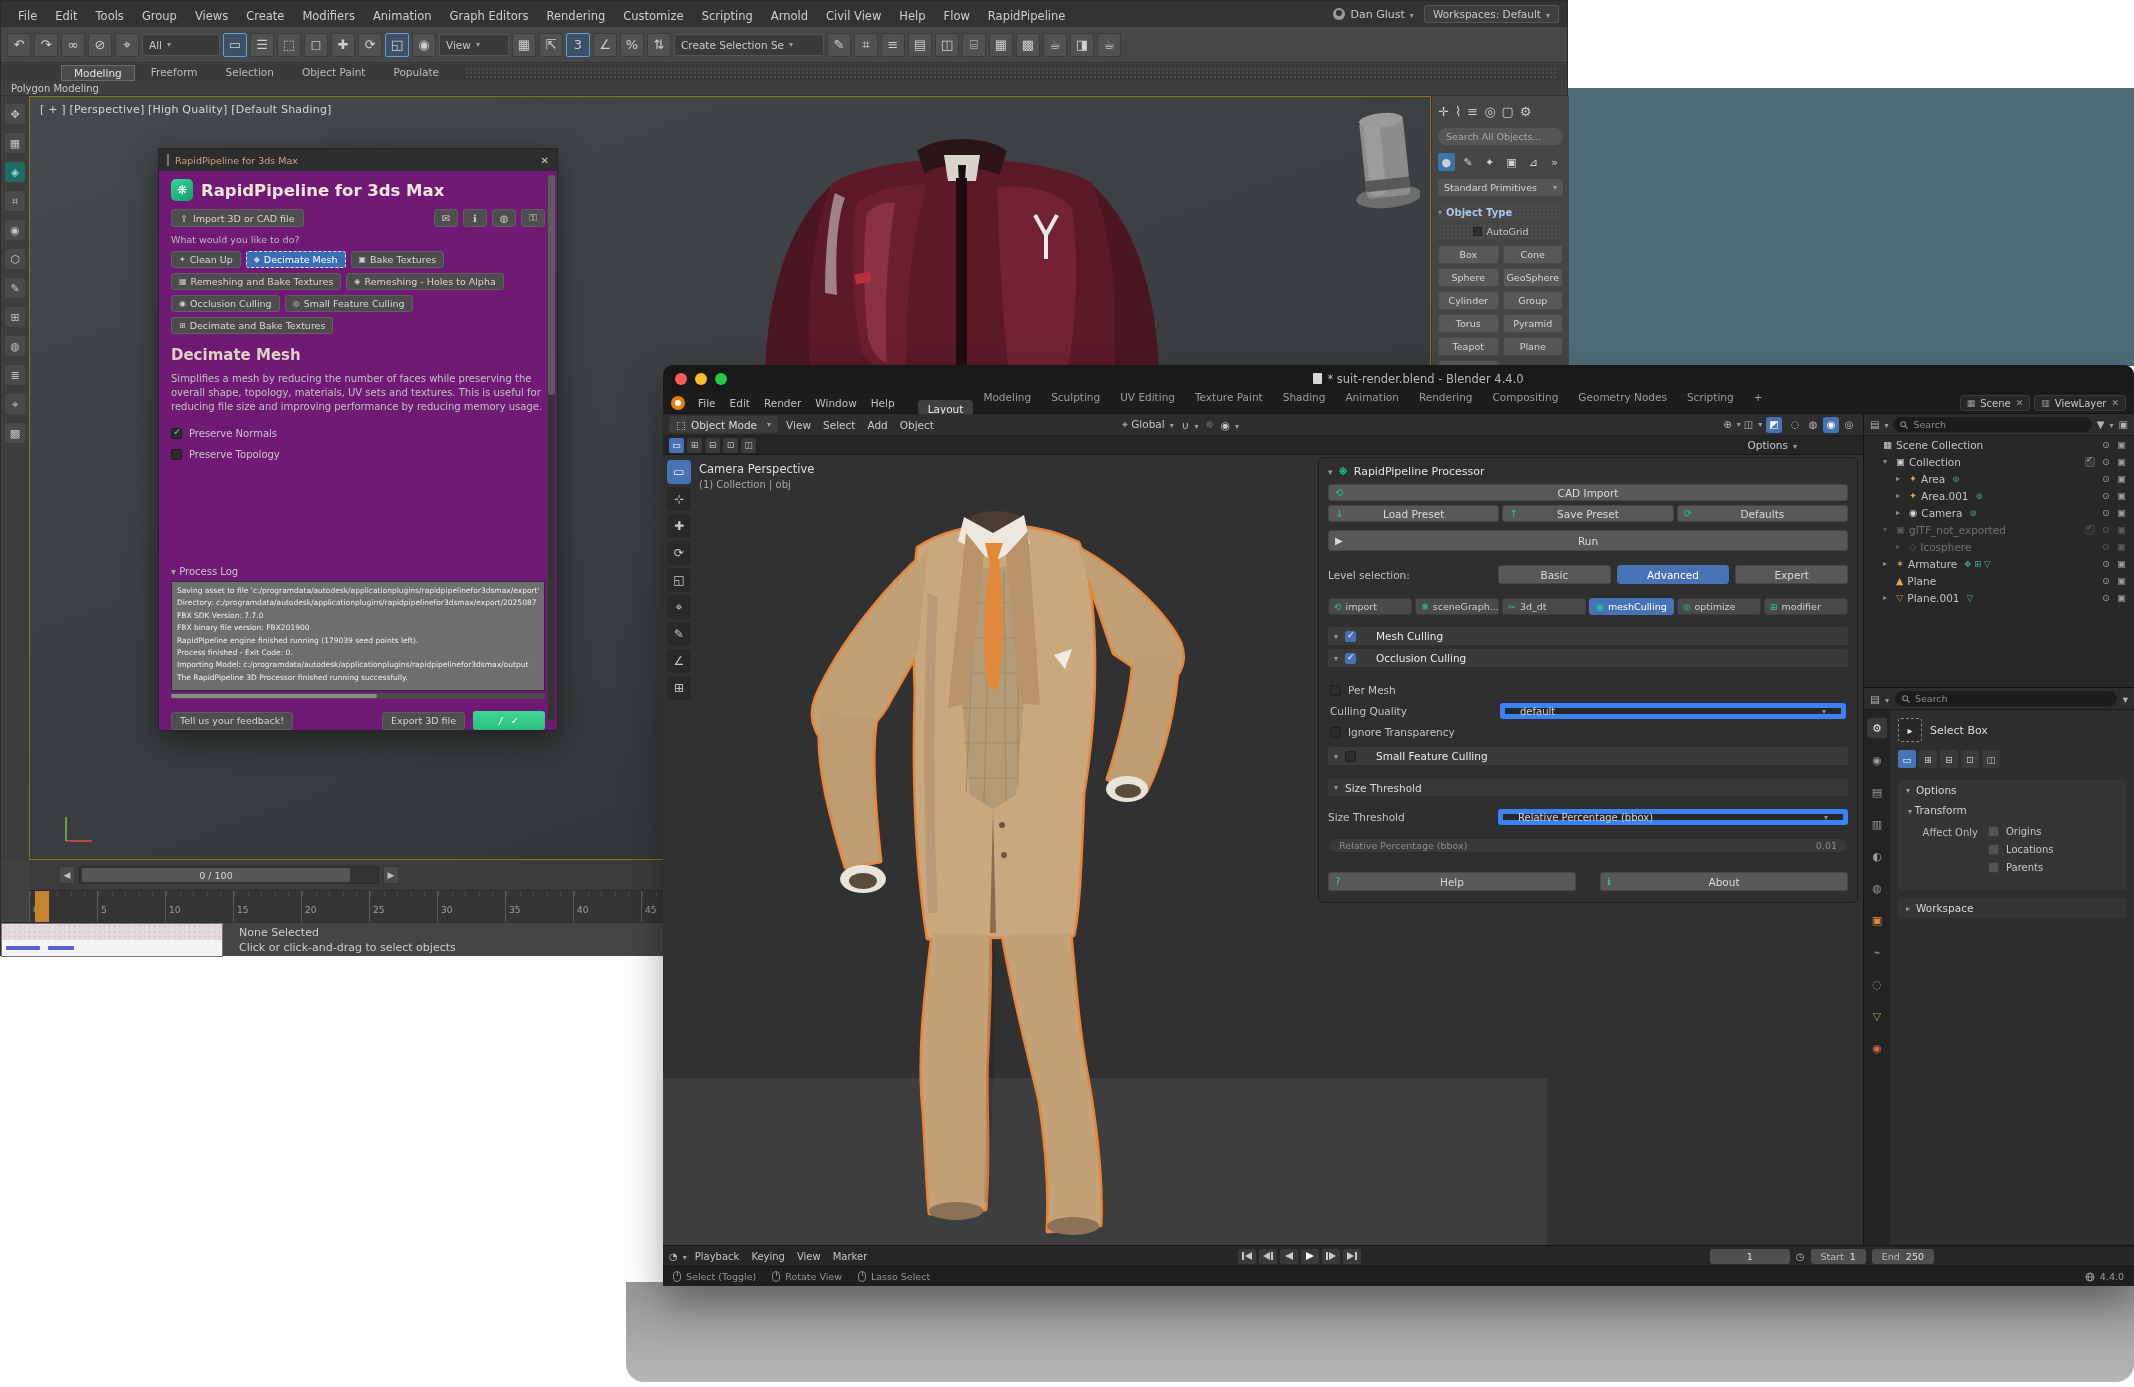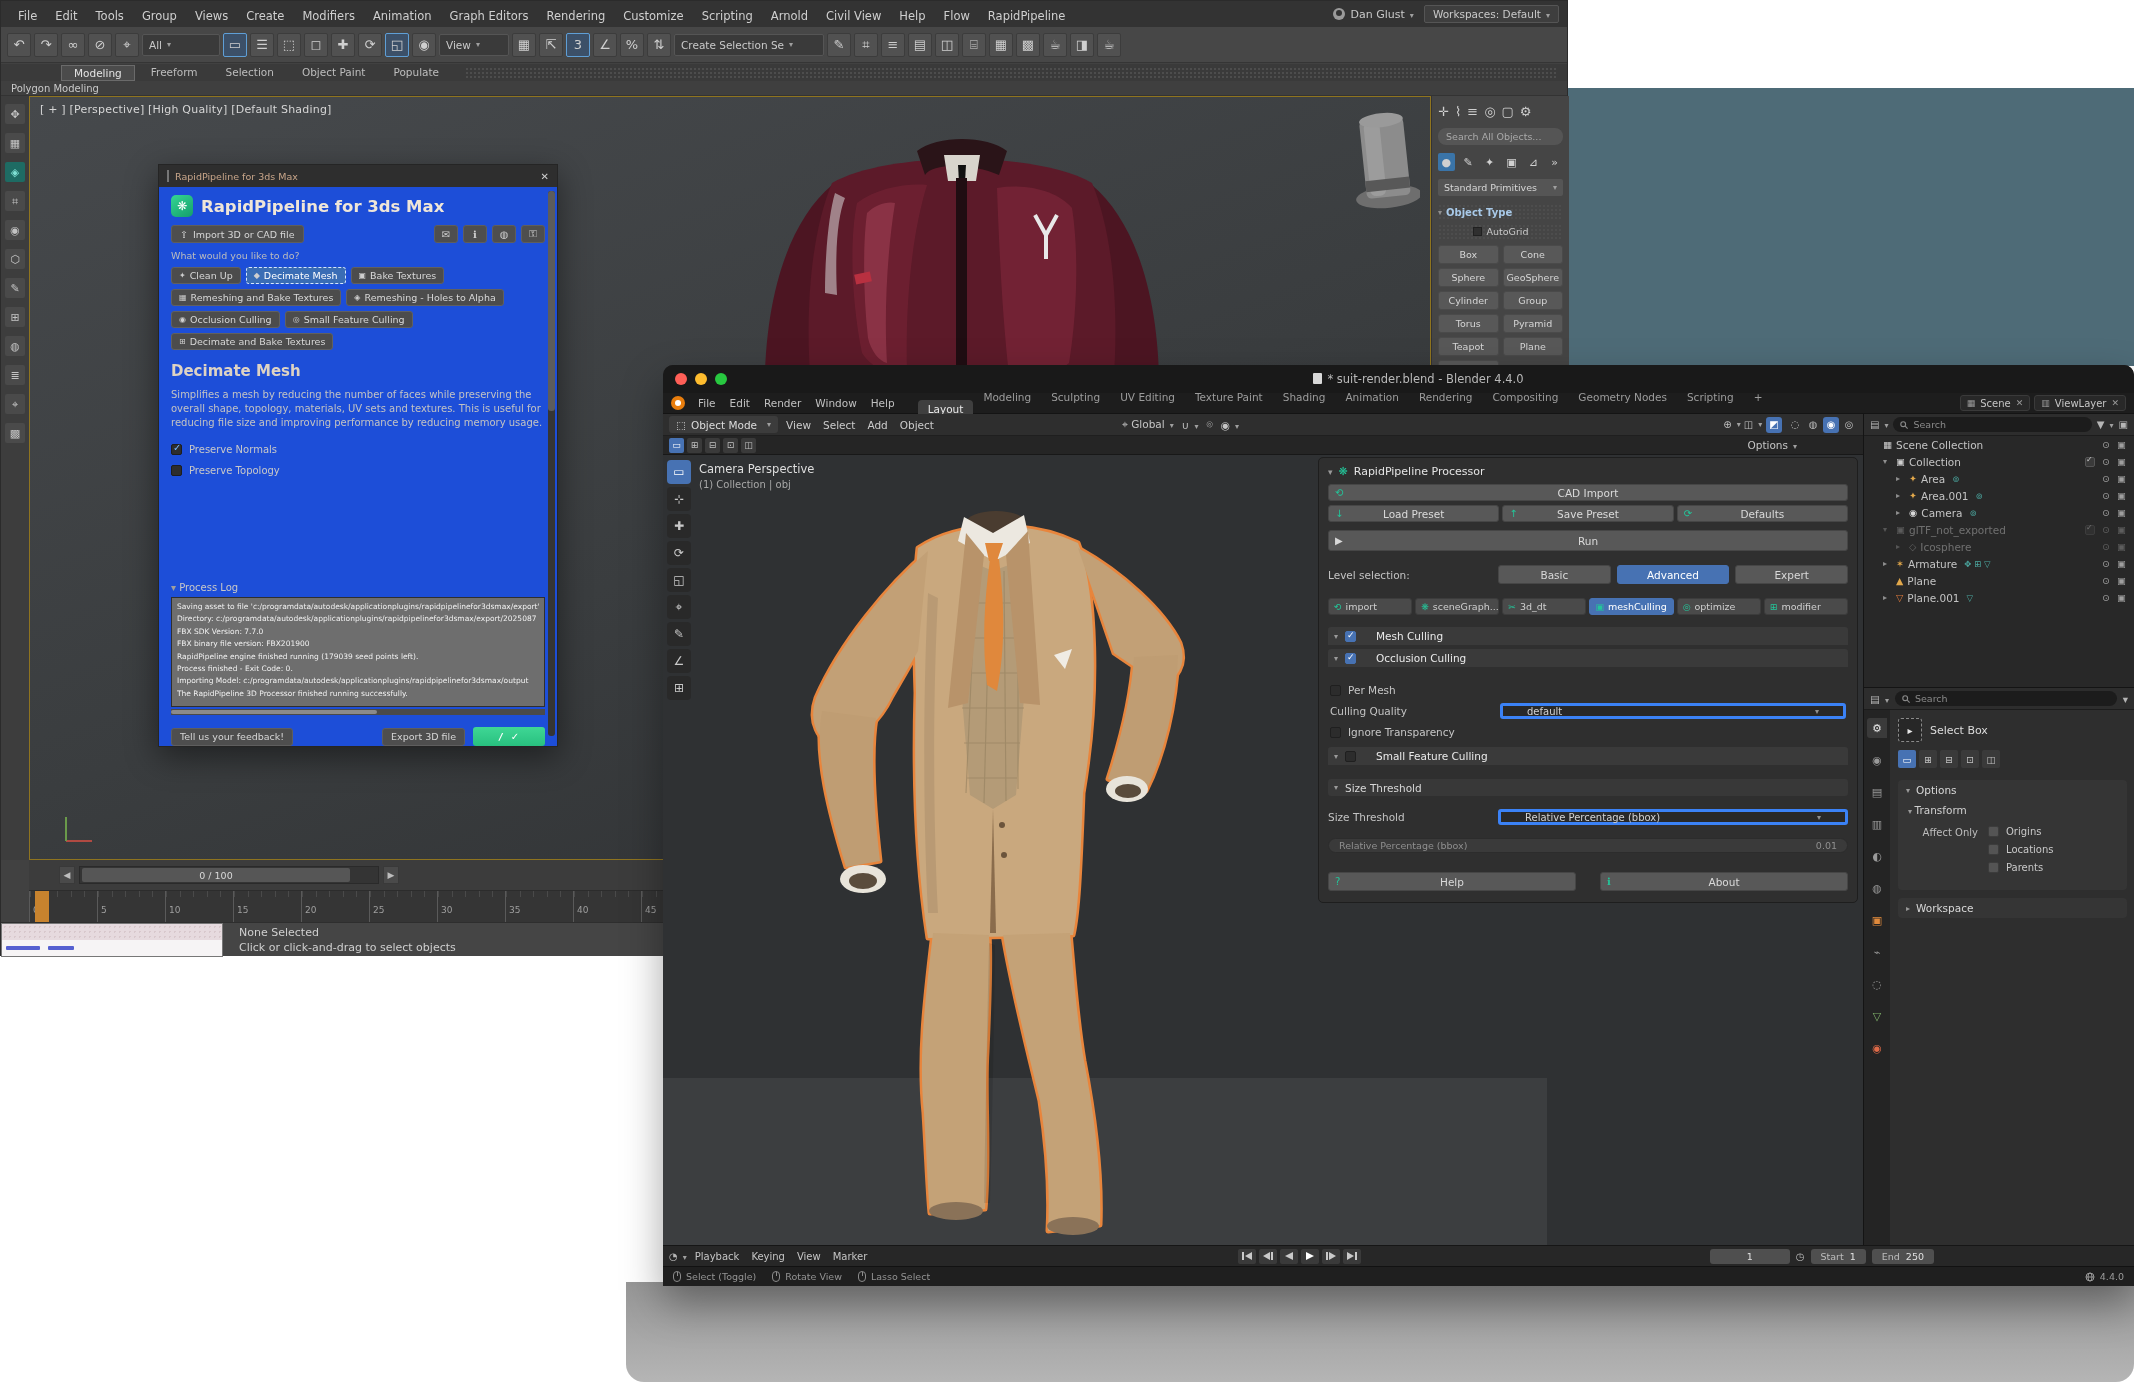--- a/index.html
+++ b/index.html
@@ -66,21 +66,21 @@
 
   .mx-status{left:0;top:921px;width:1568px;height:34px;background:#454545;border-top:1px solid #2e2e2e;}
   .listener{position:absolute;left:0;top:0;width:222px;height:34px;border:1px solid #777;}
   .lst-top{height:16px;background:#e6dade;background-image:radial-gradient(#d8c8cc 1px,transparent 1px);background-size:5px 5px;}
   .lst-bot{height:16px;background:#f6f4f5;display:flex;align-items:center;gap:8px;padding-left:4px;}
   .lst-bot i{display:block;height:4px;background:#5560d0;border-radius:1px;}
   .mx-status .st1{position:absolute;left:238px;top:3px;color:#cfcfcf;font-size:11px;}
   .mx-status .st2{position:absolute;left:238px;top:18px;color:#cfcfcf;font-size:11px;}
 
   
-  #mx-dlg{left:158px;top:164px;width:400px;height:583px;background:#1d4ed8;border:1px solid #252525;box-shadow:0 10px 30px rgba(0,0,0,.45);}
+  #mx-dlg{left:158px;top:148px;width:400px;height:583px;background:#701a75;border:1px solid #252525;box-shadow:0 10px 30px rgba(0,0,0,.45);}
   .dlg-title{height:22px;background:#2e2e2e;display:flex;align-items:center;padding:0 8px;color:#c9a68a;font-size:9.5px;}
   .dlg-title:before{content:"";width:2px;height:12px;background:#777;margin-right:6px;}
   .dlg-close{margin-left:auto;color:#cfcfcf;font-size:10px;}
   .dlg-body{padding:8px 12px 6px 12px;position:relative;height:561px;}
   .dlg-scroll{position:absolute;right:2px;top:4px;width:7px;height:545px;background:#353535;border-radius:3px;}
   .dlg-scroll i{display:block;width:7px;height:220px;background:#5c5c5c;border-radius:3px;}
   .dlg-head{display:flex;align-items:center;gap:8px;margin-bottom:8px;}
   .dlg-logo{width:22px;height:22px;border-radius:5px;background:linear-gradient(145deg,#35d693,#149e6b);color:#fff;font-size:12px;display:flex;align-items:center;justify-content:center;}
   .dlg-head h1{margin:0;color:#efe6d8;font-size:16.5px;font-weight:bold;}
   .dlg-importrow{display:flex;align-items:center;margin-bottom:7px;}
@@ -182,21 +182,21 @@
   .bck{width:11px;height:11px;border-radius:2px;background:#2c2c2c;border:1px solid #1f1f1f;position:relative;flex:0 0 auto;}
   .checked>.bck, .bck.on{background:#4772b3;border-color:#4772b3;}
   .checked>.bck:after, .bck.on:after{content:"✓";position:absolute;left:1px;top:-2px;color:#fff;font-size:9px;}
   .en-row .en{color:#c6c6c6;font-size:10.5px;}
   .en-row .nm{color:#eaeaea;font-size:10.5px;margin-left:6px;}
   .rp-body{padding:6px 2px 2px 2px;}
   .rp-ck{display:flex;align-items:center;gap:7px;margin:7px 0;}
   .rp-ck span{color:#c6c6c6;font-size:10.5px;}
   .rp-dd-row{display:flex;align-items:center;margin:7px 0;}
   .rp-dd-row .lab{width:170px;color:#c3c3c3;font-size:10.5px;}
-  .dd{flex:1;height:16px;background:#282828;border:3px solid #3b82f6;border-radius:3px;color:#d2d2d2;font-size:10px;display:flex;align-items:center;padding:0 24px;}
+  .dd{flex:1;height:16px;background:#282828;border:5px solid #3b82f6;border-radius:3px;color:#d2d2d2;font-size:10px;display:flex;align-items:center;padding:0 15px;}
   .dd:after{content:"▾";margin-left:auto;color:#8f8f8f;font-size:8px;}
   .sub-h{display:flex;align-items:center;gap:7px;color:#d8d8d8;font-size:10.5px;background:#383838;height:17px;border-radius:3px;padding:0 6px;margin:10px 0 6px 0;}
   .sub-h .car{color:#9a9a9a;font-size:8px;}
   .slider{height:15px;background:#3a3a3a;border:1px solid #2c2c2c;border-radius:8px;display:flex;align-items:center;padding:0 10px;color:#8f8f8f;font-size:9.5px;margin:6px 0 14px 0;}
   .slider b{margin-left:auto;font-weight:normal;}
   .rp-foot{display:grid;grid-template-columns:1fr 1fr;gap:24px;margin-top:auto;}
   .rp-foot .rbtn{height:19px;}
 
   
   #bl-outl{position:absolute;left:1200px;top:49px;width:271px;height:274px;background:#282828;border-left:1px solid #141414;border-bottom:1px solid #141414;}

